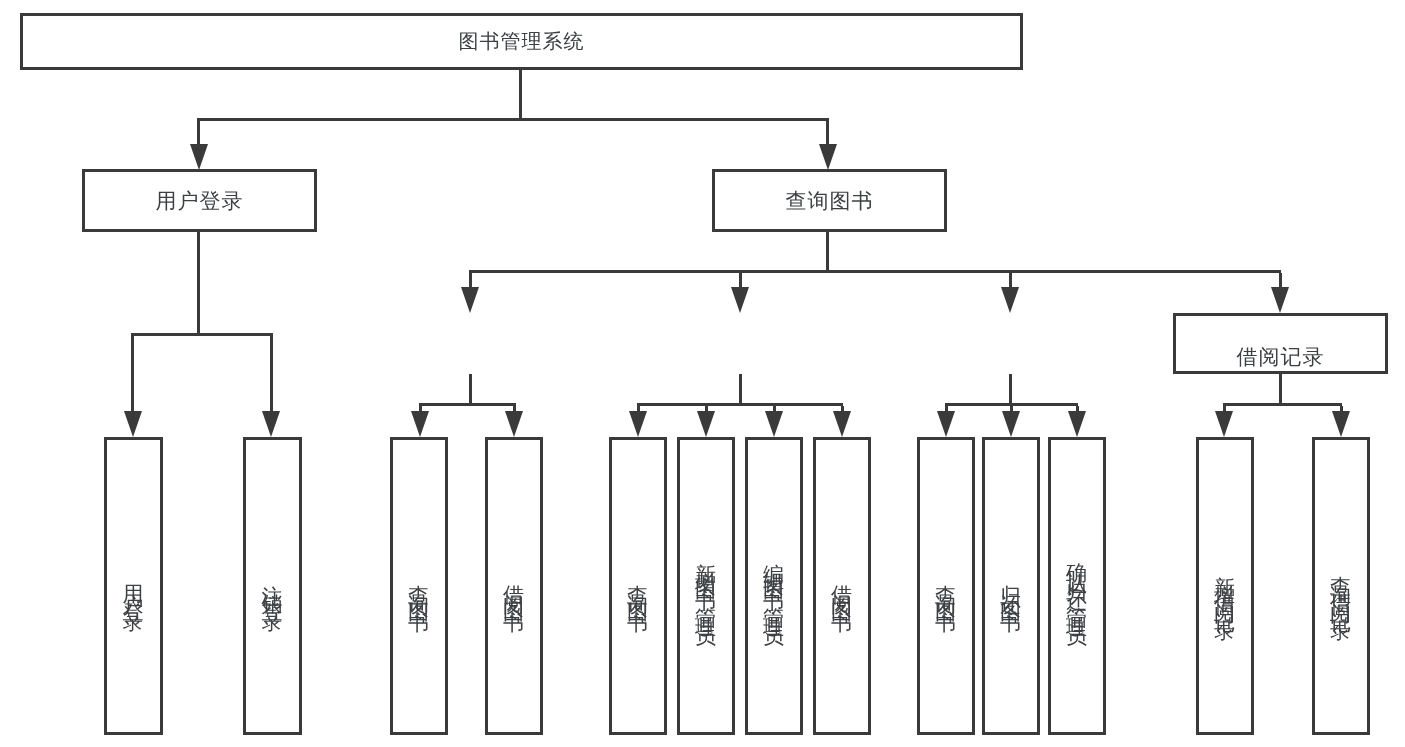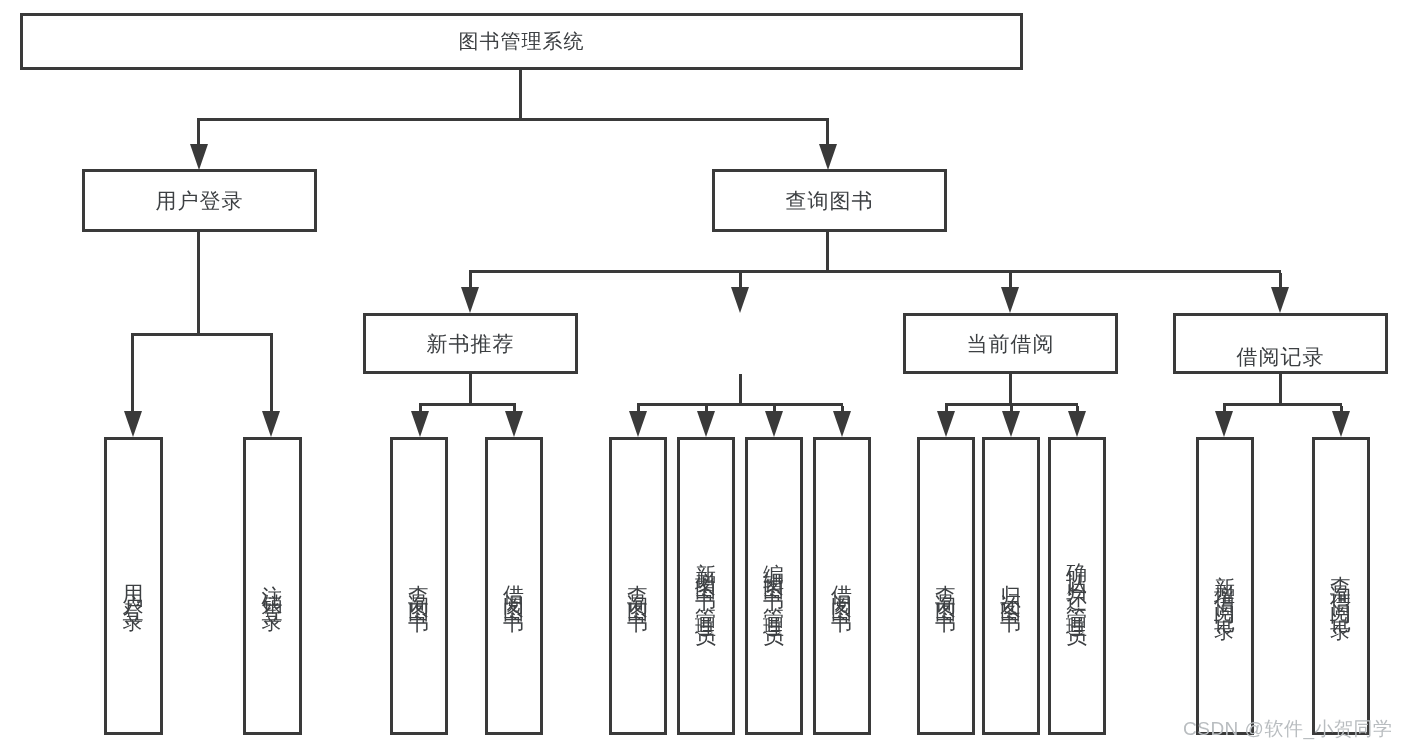--- a/index.html
+++ b/index.html
@@ -91,26 +91,20 @@
   <div class="hline" style="left:469px; top:270px; width:812px;"></div>
   <div class="vline" style="left:469px; top:273px; height:15px;"></div>
   <div class="arrow" style="left:461px; top:287px;"></div>
   <div class="vline" style="left:739px; top:273px; height:15px;"></div>
   <div class="arrow" style="left:731px; top:287px;"></div>
   <div class="vline" style="left:1009px; top:273px; height:15px;"></div>
   <div class="arrow" style="left:1001px; top:287px;"></div>
   <div class="vline" style="left:1279px; top:273px; height:15px;"></div>
   <div class="arrow" style="left:1271px; top:287px;"></div>
 
-  <div class="box hbox" style="left:363px; top:313px; width:215px; height:61px;">
-    <span>新书推荐</span>
-  </div>
-  <div class="box hbox" style="left:903px; top:313px; width:215px; height:61px;">
-    <span>当前借阅</span>
-  </div>
   <div class="box hbox" style="left:1173px; top:313px; width:215px; height:61px;align-items:flex-end;">
     <span>借阅记录</span>
   </div>
 
   <div class="vline" style="left:469px; top:374px; height:29px;"></div>
   <div class="hline" style="left:419px; top:403px; width:97px;"></div>
   <div class="vline" style="left:419px; top:406px; height:7px;"></div>
   <div class="arrow" style="left:411px; top:411px;"></div>
   <div class="vline" style="left:513px; top:406px; height:7px;"></div>
   <div class="arrow" style="left:505px; top:411px;"></div>
@@ -172,15 +166,14 @@
     <span>确认归还（管理员）</span>
   </div>
 
   <div class="box vbox" style="left:1196px; top:437px; width:58px; height:298px;">
     <span>新增借阅记录</span>
   </div>
   <div class="box vbox" style="left:1312px; top:437px; width:58px; height:298px;">
     <span>查询借阅记录</span>
   </div>
 
-  <div class="watermark">CSDN @软件_小贺同学</div>
 
 </div>
 
 </body></html>

